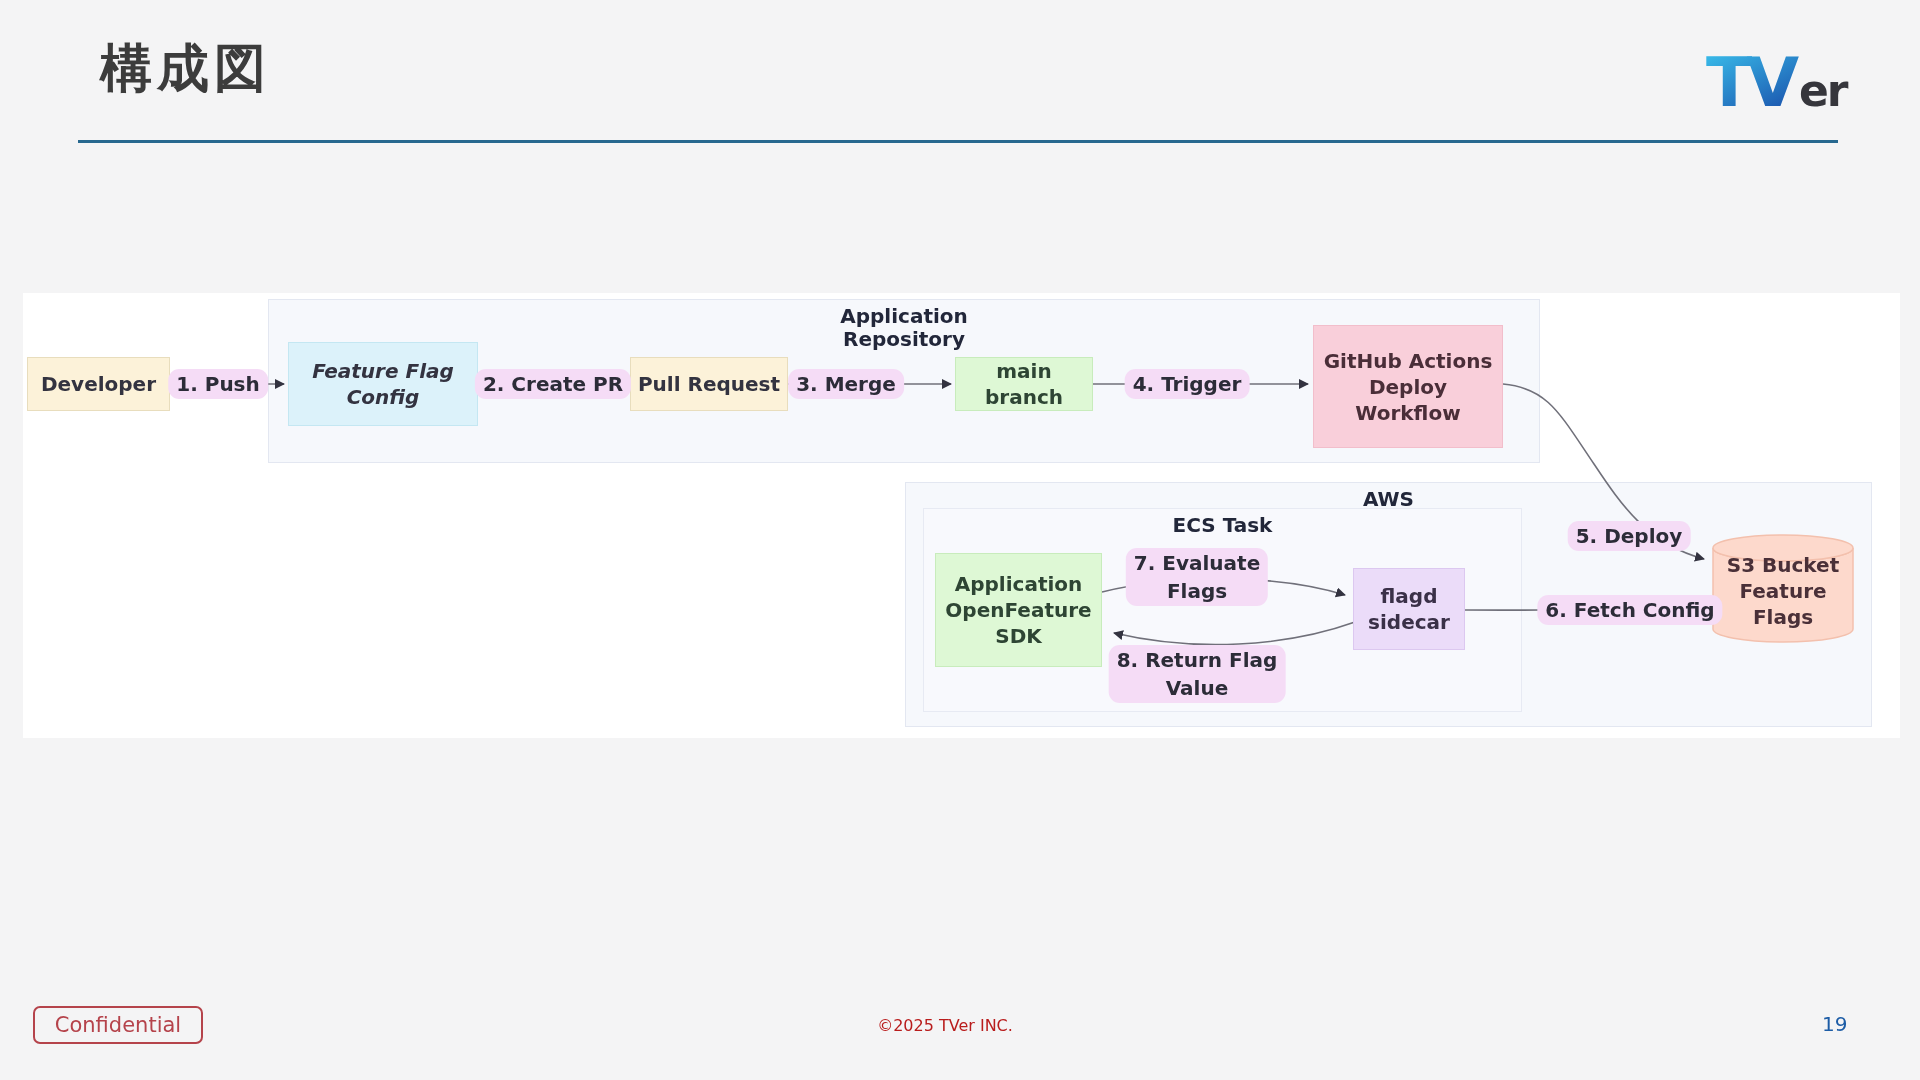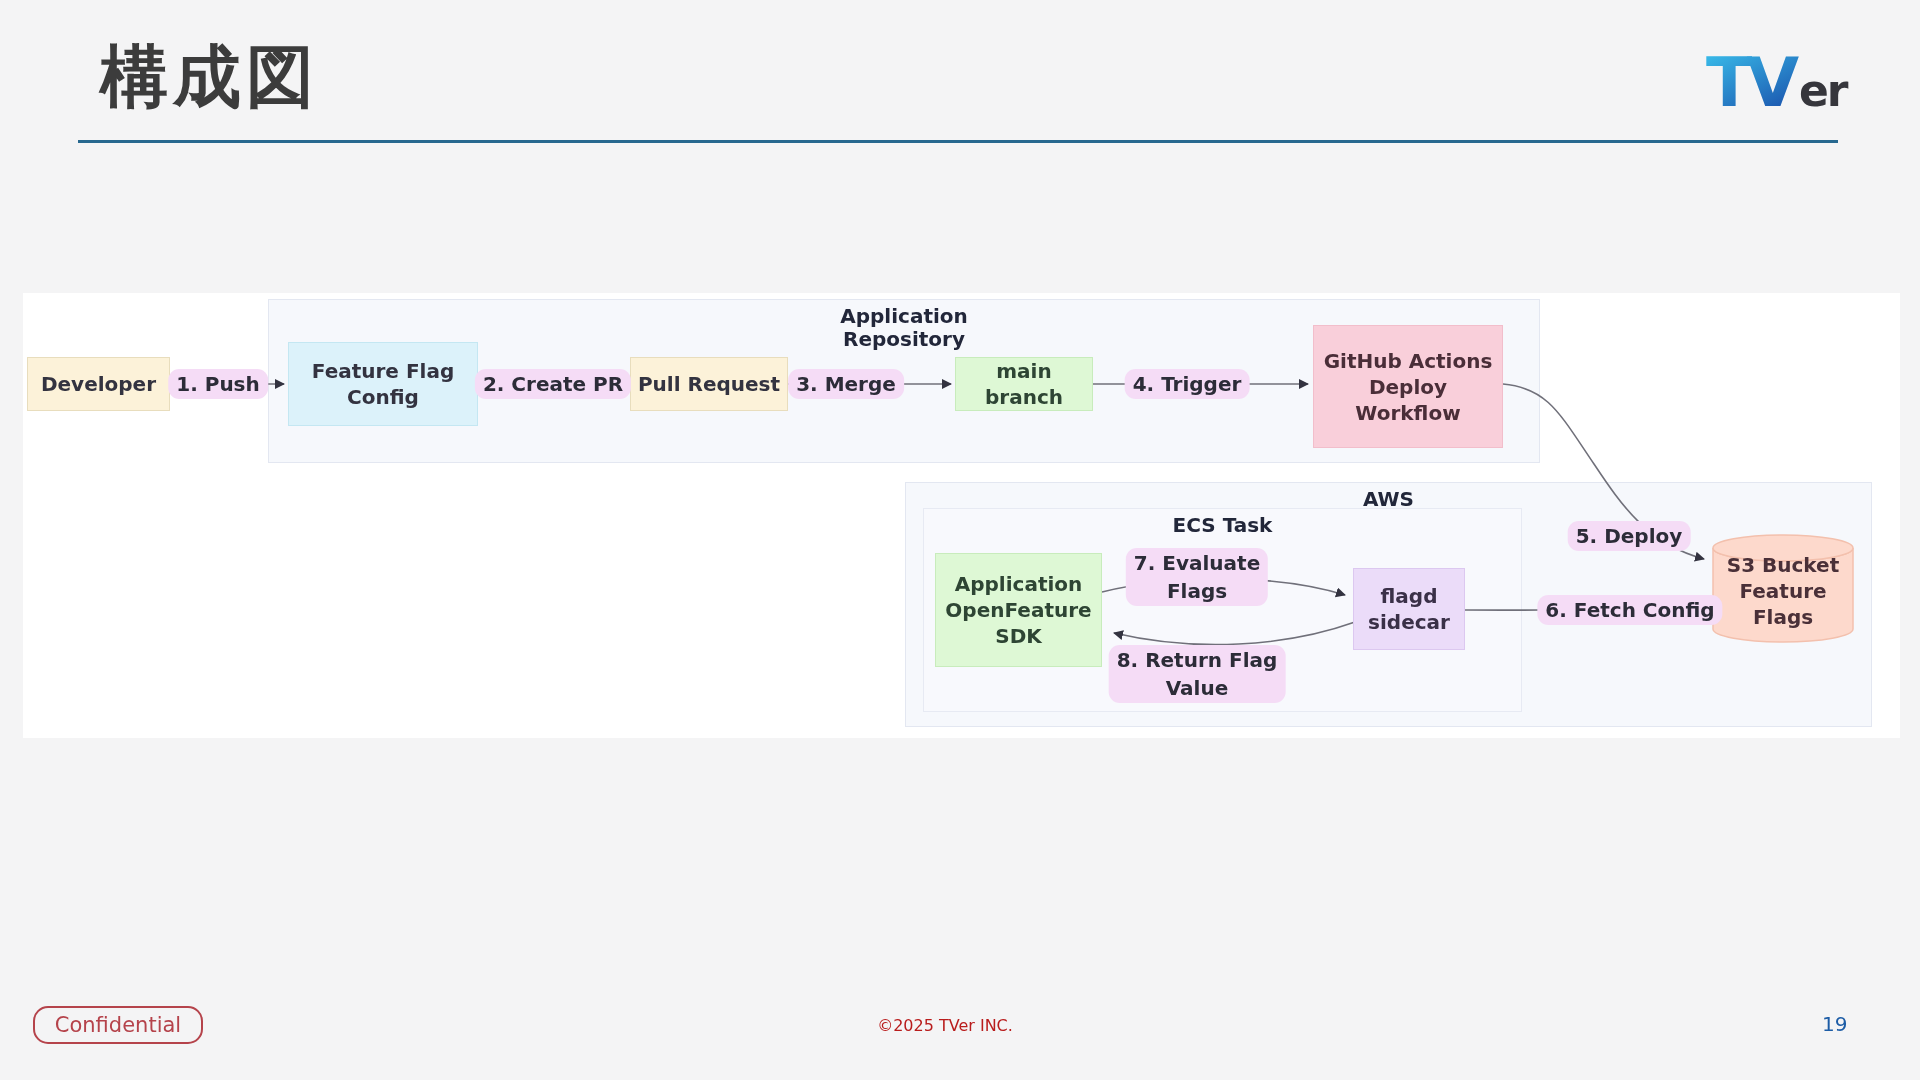--- a/index.html
+++ b/index.html
@@ -4,21 +4,21 @@
 <style>
   html,body{margin:0;padding:0;background:#e9e9e9;}
   .slide{
     position:relative;width:1920px;height:1080px;overflow:hidden;
     background:#f4f4f5;
     font-family:"DejaVu Sans","Liberation Sans",sans-serif;
   }
   
   .title{
     position:absolute;left:100px;top:40px;
-    font-size:68px;font-weight:bold;color:#3c3c3c;letter-spacing:5px;line-height:1.1;
+    font-size:52px;font-weight:bold;color:#3c3c3c;letter-spacing:5px;line-height:1.1;
   }
   .title-divider{
     position:absolute;left:78px;top:140px;width:1760px;height:3px;
     background:#27688f;
   }
   .logo{position:absolute;left:1706px;top:42px;}
   
   .panel{
     position:absolute;left:23px;top:293px;width:1877px;height:445px;
     background:#ffffff;
@@ -49,21 +49,21 @@
     position:absolute;transform:translate(-50%,-50%);
     background:#f5dcf6;padding:1px 8px;
     font-size:20px;font-weight:600;color:#2c2c38;line-height:28px;
     white-space:pre-line;text-align:center;border-radius:11px;
   }
   
   .edges{position:absolute;left:0;top:0;pointer-events:none;}
   
   .confidential{
     position:absolute;left:33px;top:1006px;width:170px;height:38px;box-sizing:border-box;
-    border:2px solid #b5434b;border-radius:15px;
+    border:2px solid #b5434b;border-radius:7px;
     display:flex;align-items:center;justify-content:center;
     font-size:21px;color:#b5434b;
   }
   .copyright{
     position:absolute;left:660px;top:1016px;width:570px;text-align:center;
     font-size:16px;color:#b91c1c;
   }
   .pagenum{
     position:absolute;left:1822px;top:1012px;
     font-size:20px;color:#1c5ca6;
@@ -122,21 +122,21 @@
       <path d="M 1093 384 L 1308 384" marker-end="url(#arrow)"></path>
       <path d="M 1503 384 C 1548 388 1560 414 1594 464 C 1622 506 1648 544 1704 559" marker-end="url(#arrow)"></path>
       <path d="M 1465 610 C 1595 611 1675 607 1706 598" marker-end="url(#arrow)"></path>
       <path d="M 1102 592 C 1180 573 1280 575 1345 595" marker-end="url(#arrow)"></path>
       <path d="M 1355 622 C 1285 647 1195 652 1114 633" marker-end="url(#arrow)"></path>
     </g>
   </svg>
 
   <div class="node n-cream" style="left:27px;top:357px;width:143px;height:54px;">Developer</div>
 
-  <div class="node n-cyan" style="left:288px;top:342px;width:190px;height:84px;">Feature Flag
+  <div class="node n-cyan" style="left:288px;top:342px;width:190px;height:84px;font-style:italic;">Feature Flag
 Config</div>
 
   <div class="node n-cream" style="left:630px;top:357px;width:158px;height:54px;">Pull Request</div>
 
   <div class="node n-green" style="left:955px;top:357px;width:138px;height:54px;">main branch</div>
 
   <div class="node n-pink" style="left:1313px;top:325px;width:190px;height:123px;">GitHub Actions
 Deploy
 Workflow</div>
 

